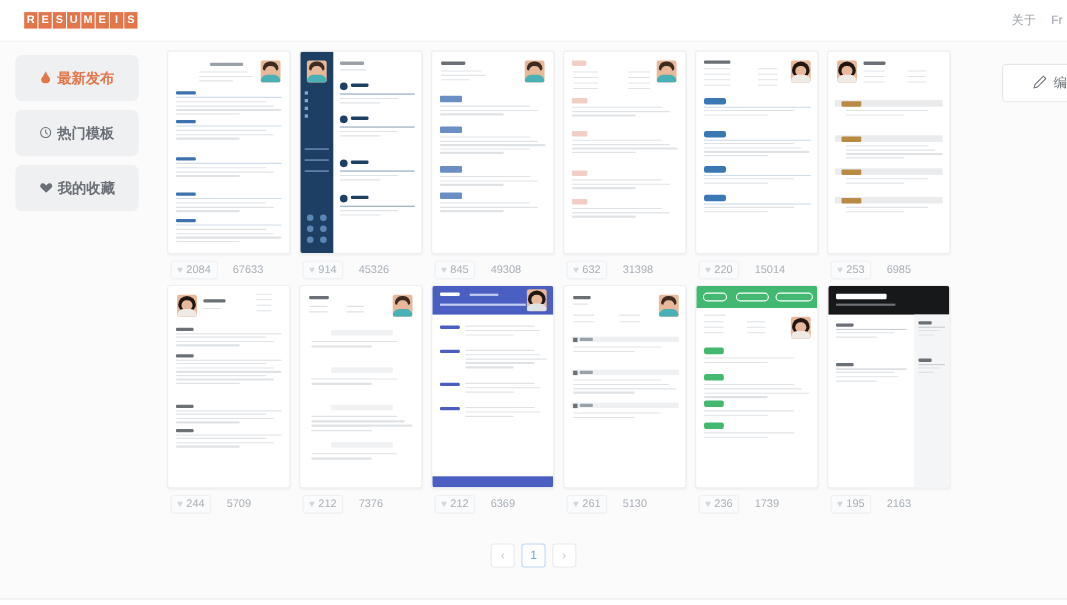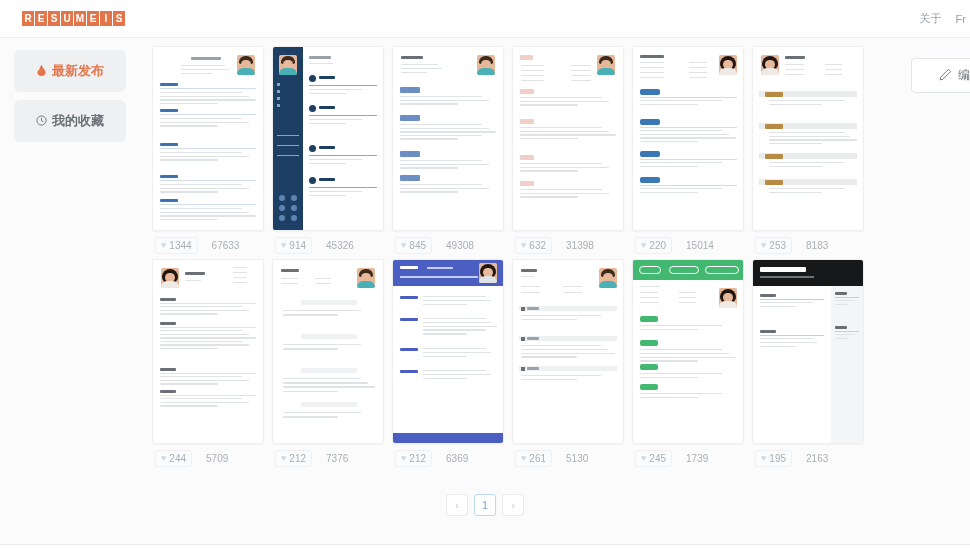--- a/index.html
+++ b/index.html
@@ -173,20 +173,28 @@
             <path d="M5.5 0C6 2 3.5 2.6 3.5 5c0 .8.4 1.4.9 1.7C4 6.6 3.6 6 3.6 5.2 2.2 6.2 1.4 7.3 1.4 8.5 1.4 10.4 3.2 12 5.5 12S9.6 10.4 9.6 8.5C9.6 5.6 6.6 4.8 5.5 0z" fill="#e2764a"></path>
           </svg>
       </span>
       <span>最新发布</span>
     </div>
     <div class="side-item">
       <span class="side-ico">
         <svg width="11" height="11" viewBox="0 0 12 12">
             <circle cx="6" cy="6" r="5" fill="none" stroke="#6b7076" stroke-width="1"></circle>
             <path d="M6 3v3.2l2.1 1.3" fill="none" stroke="#6b7076" stroke-width="1"></path>
+          </svg>
+      </span>
+      <span>热门模板</span>
+    </div>
+    <div class="side-item">
+      <span class="side-ico">
+        <svg width="12" height="11" viewBox="0 0 12 11">
+            <path d="M6 10.2 1.2 5.6C.2 4.6.3 2.9 1.5 2c1.1-.8 2.6-.5 3.4.5L6 3.6l1.1-1.1C7.9 1.5 9.4 1.2 10.5 2c1.2.9 1.3 2.6.3 3.6L6 10.2z" fill="#6b7076"></path>
           </svg>
       </span>
       <span>我的收藏</span>
     </div>
   </div>
 
   <div class="edit-btn">
     <span>
       <svg width="13" height="13" viewBox="0 0 14 14">
           <path d="M10.2 1.4 12.6 3.8 4.4 12 1.2 12.8 2 9.6z" fill="none" stroke="#6b7076" stroke-width="1"></path>
@@ -234,21 +242,21 @@
               <div class="mline" style="position: absolute; left: 7px; top: 157px; right: 7px; height: 1px; background: rgb(207, 220, 234);"></div>
               <div class="txtline" style="position: absolute; left: 7px; top: 161px; width: 81.6px;"></div>
               <div class="txtline" style="position: absolute; left: 7px; top: 164.6px; width: 88.8px;"></div>
               <div class="txtline" style="position: absolute; left: 7px; top: 168.2px; width: 96px;"></div>
               <div class="txtline" style="position: absolute; left: 7px; top: 171.8px; width: 57.6px;"></div>
             </div>
           </div>
           <div class="stats">
             <div class="like-pill">
               <span class="heart">♥</span>
-              <span>1344</span>
+              <span>2084</span>
             </div>
             <div class="views">67633</div>
           </div>
         </div>
         <div class="cardwrap">
           <div class="card">
             <div class="mini">
               <div class="darkbar">
                 <div class="avatar" style="left: 6px; top: 8px;">
                   <div class="hair"></div>
@@ -463,21 +471,21 @@
               <div style="position: absolute; left: 12px; top: 132.5px; width: 18px; height: 5px; background: rgb(185, 138, 67); border-radius: 1px;"></div>
               <div class="txtline" style="position: absolute; left: 16px; top: 141px; width: 74.8px;"></div>
               <div class="txtline" style="position: absolute; left: 16px; top: 144.6px; width: 52.8px;"></div>
             </div>
           </div>
           <div class="stats">
             <div class="like-pill">
               <span class="heart">♥</span>
               <span>253</span>
             </div>
-            <div class="views">8183</div>
+            <div class="views">6985</div>
           </div>
         </div>
       </div>
       <div class="row">
         <div class="cardwrap">
           <div class="card">
             <div class="mini">
               <div class="avatar f" style="left: 8px; top: 8px;">
                 <div class="hair"></div>
                 <div class="face"></div>
@@ -672,21 +680,21 @@
               <div class="txtline" style="position: absolute; left: 7px; top: 113px; width: 81.6px;"></div>
               <div class="txtline" style="position: absolute; left: 7px; top: 116.8px; width: 57.6px;"></div>
               <div style="position: absolute; left: 7px; top: 124px; width: 18px; height: 6px; background: rgb(66, 184, 113); border-radius: 2px;"></div>
               <div class="txtline" style="position: absolute; left: 7px; top: 133px; width: 81.6px;"></div>
               <div class="txtline" style="position: absolute; left: 7px; top: 136.8px; width: 57.6px;"></div>
             </div>
           </div>
           <div class="stats">
             <div class="like-pill">
               <span class="heart">♥</span>
-              <span>245</span>
+              <span>236</span>
             </div>
             <div class="views">1739</div>
           </div>
         </div>
         <div class="cardwrap">
           <div class="card">
             <div class="mini">
               <div class="blackhead"></div>
               <div style="position: absolute; left: 7px; top: 7px; width: 46px; height: 4.5px; background: rgb(255, 255, 255); border-radius: 1px;"></div>
               <div style="position: absolute; left: 7px; top: 16px; width: 54px; height: 2px; background: rgb(109, 114, 119);"></div>

